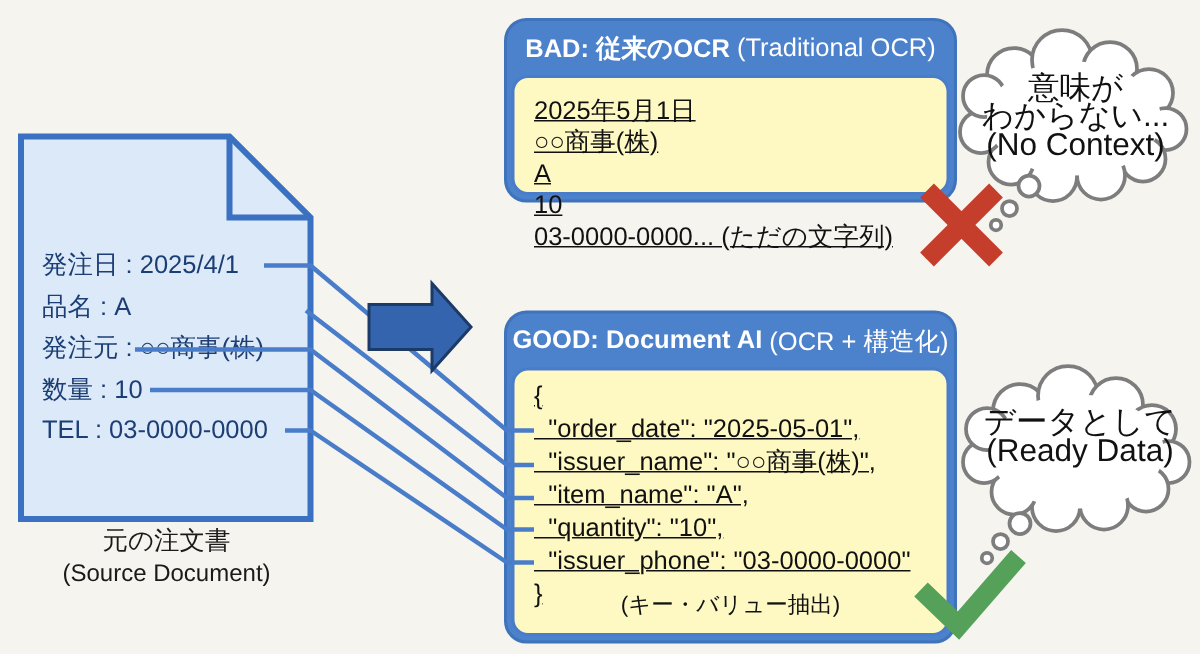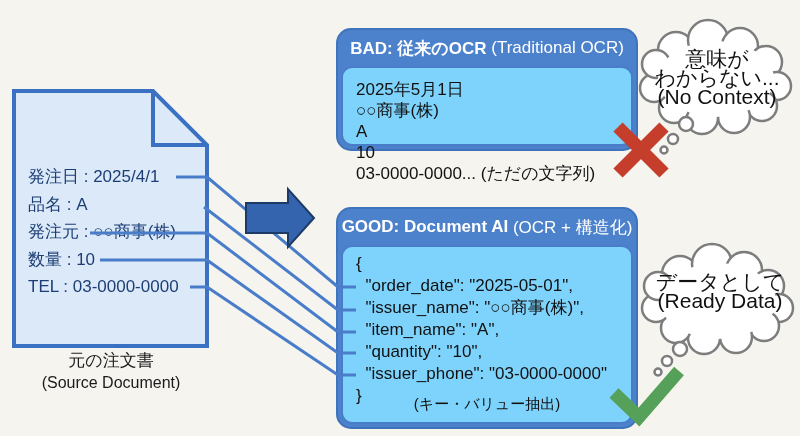--- a/index.html
+++ b/index.html
@@ -29,24 +29,24 @@
     position:absolute; width:302px; box-sizing:border-box; z-index:2;
     background:#4c81cb; border:2px solid #3f73bb; border-radius:15px;
   }
   .box .hdr {
     height:36px; display:flex; align-items:center; justify-content:center;
     color:#ffffff; font-size:17px; white-space:pre;
   }
   .box .hdr .b { font-weight:bold; }
   .box .body {
     position:absolute; left:3px; right:3px; top:36px; bottom:3px;
-    box-sizing:border-box; background:#7dd3fc;
-    border:2px solid #4a7dc9; border-radius:11px; color:#111;
+    box-sizing:border-box; background:#fef9c3;
+    border:2px solid #4a7dc9; border-radius:11px; color:#111;text-decoration:underline;
   }
-  #bad-box  { left:336px; top:28px;  height:123px; }
+  #bad-box  { left:336px; top:12px;  height:123px; }
   #bad-box .body  { padding:11px 8px 4px 13px; font-size:17px; line-height:21px; }
   #good-box { left:336px; top:207px; height:222px; }
   #good-box .body { padding:6px 6px 2px 13px; font-size:17px; line-height:22px; }
   .json-line { white-space:pre; }
   .kv-caption {
     position:absolute; left:0; right:0; bottom:7px;
     text-align:center; font-size:15px; color:#111;
   }
 
   

